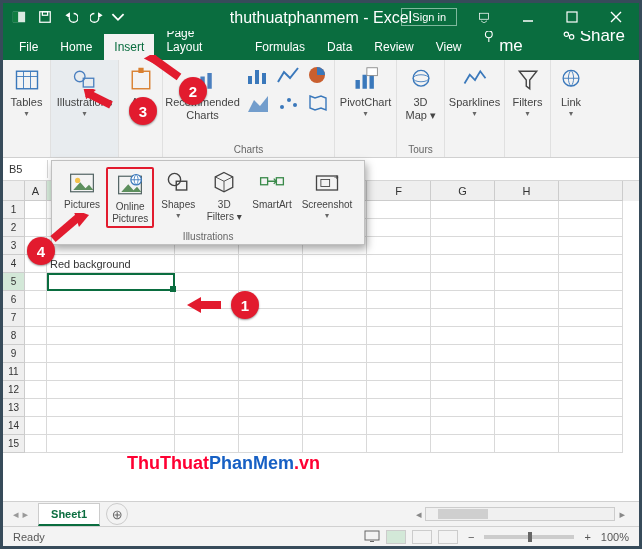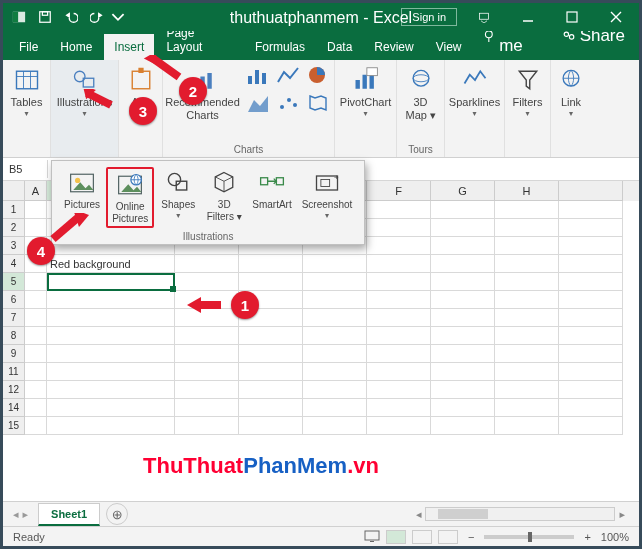--- a/index.html
+++ b/index.html
@@ -62,21 +62,21 @@
 .flyout { position: absolute; top: 157px; left: 48px; background: #f3f3f3; border: 1px solid #c0c0c0; box-shadow: 2px 4px 8px rgba(0,0,0,.35); padding: 6px 8px 2px; z-index: 50; display: flex; flex-direction: column; align-items: center; }
 .fly-items { display: flex; gap: 2px; }
 .fly-item { display: flex; flex-direction: column; align-items: center; font-size: 10px; color: #444; padding: 2px 4px; line-height: 1.15; text-align: center; min-width: 44px; }
 .fly-item svg { width: 28px; height: 28px; margin-bottom: 2px; }
 .fly-item.boxed { border: 2px solid #e21b2e; border-radius: 2px; }
 .fly-label { font-size: 10px; color: #666; margin-top: 3px; }
 
 .callout { position: absolute; z-index: 60; display: flex; align-items: center; }
 .cnum { width: 28px; height: 28px; border-radius: 14px; background: #e21b2e; color: #fff; font-weight: bold; font-size: 15px; display: flex; align-items: center; justify-content: center; box-shadow: 0 1px 2px rgba(0,0,0,.4); }
 
-.watermark { position: absolute; top: 450px; left: 140px; font-size: 22px; font-weight: bold; z-index: 40; pointer-events: none; }
+.watermark { position: absolute; top: 450px; left: 124px; font-size: 18px; font-weight: bold; z-index: 40; pointer-events: none; }
 .wm1 { color: #ff0033; }
 .wm2 { color: #1760c4; }
 </style>
 </head>
 <body>
 
 <div class="frame">
 
   <div class="titlebar">
     <div class="tb-left">
@@ -454,20 +454,32 @@
           <div class="cell" style="width: 128px;"></div>
           <div class="cell" style="width: 64px;"></div>
           <div class="cell" style="width: 64px;"></div>
           <div class="cell" style="width: 64px;"></div>
           <div class="cell" style="width: 64px;"></div>
           <div class="cell" style="width: 64px;"></div>
           <div class="cell" style="width: 64px;"></div>
           <div class="cell" style="width: 64px;"></div>
         </div>
         <div class="row">
+          <div class="rh">13</div>
+          <div class="cell" style="width: 22px;"></div>
+          <div class="cell" style="width: 128px;"></div>
+          <div class="cell" style="width: 64px;"></div>
+          <div class="cell" style="width: 64px;"></div>
+          <div class="cell" style="width: 64px;"></div>
+          <div class="cell" style="width: 64px;"></div>
+          <div class="cell" style="width: 64px;"></div>
+          <div class="cell" style="width: 64px;"></div>
+          <div class="cell" style="width: 64px;"></div>
+        </div>
+        <div class="row">
           <div class="rh">14</div>
           <div class="cell" style="width: 22px;"></div>
           <div class="cell" style="width: 128px;"></div>
           <div class="cell" style="width: 64px;"></div>
           <div class="cell" style="width: 64px;"></div>
           <div class="cell" style="width: 64px;"></div>
           <div class="cell" style="width: 64px;"></div>
           <div class="cell" style="width: 64px;"></div>
           <div class="cell" style="width: 64px;"></div>
           <div class="cell" style="width: 64px;"></div>

